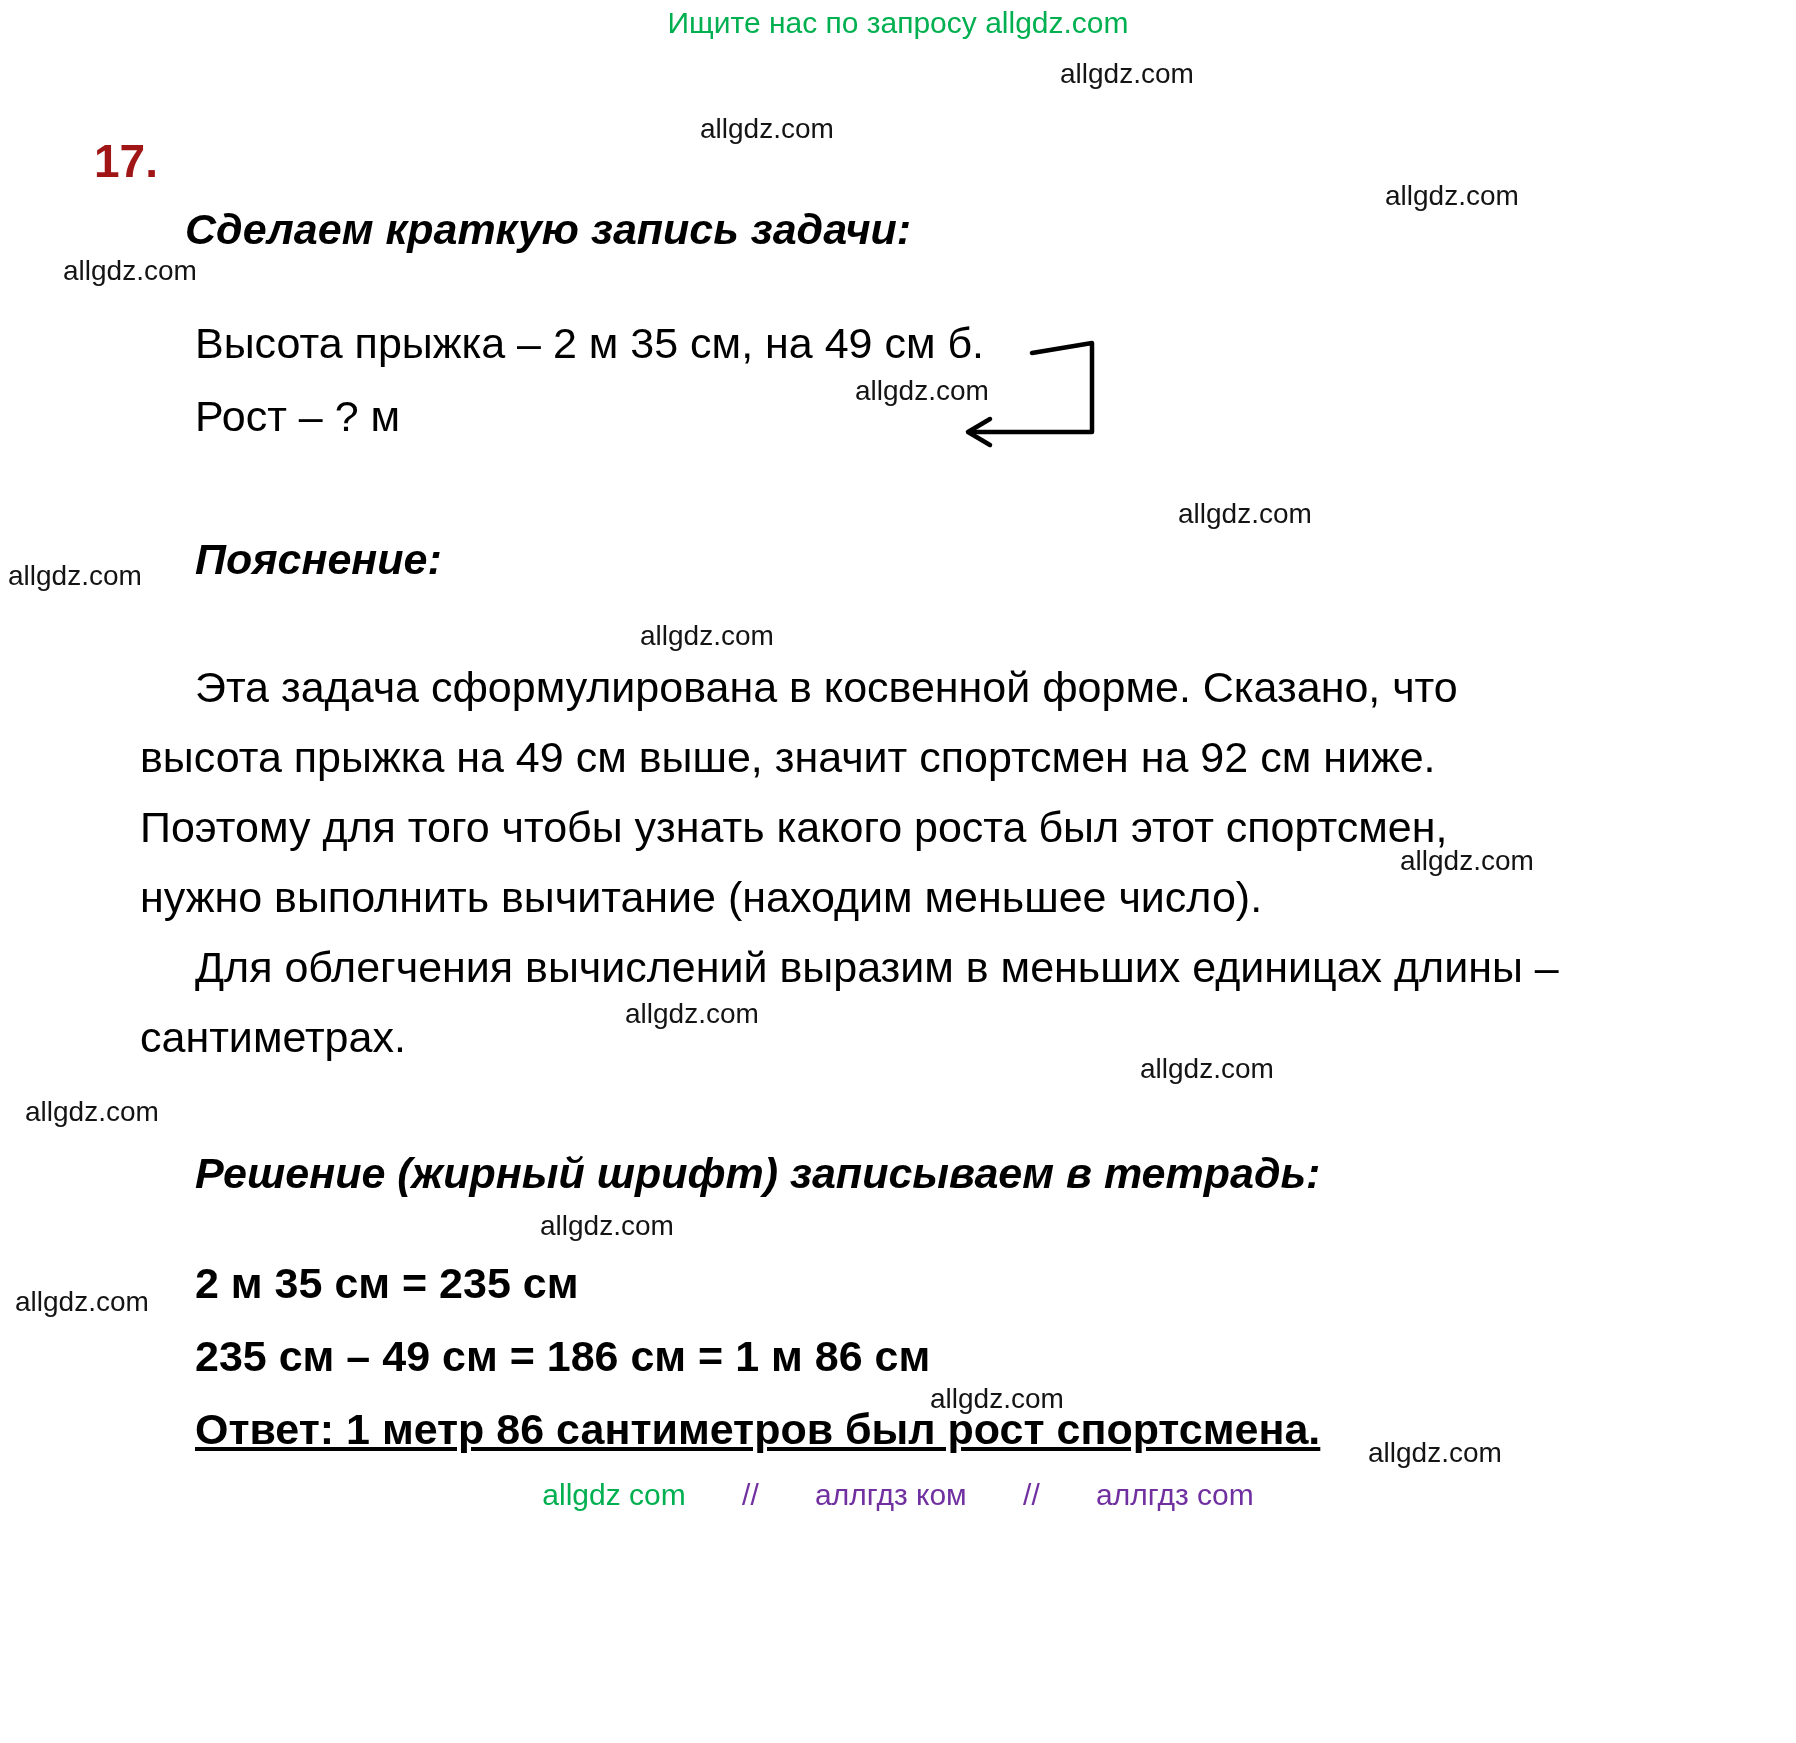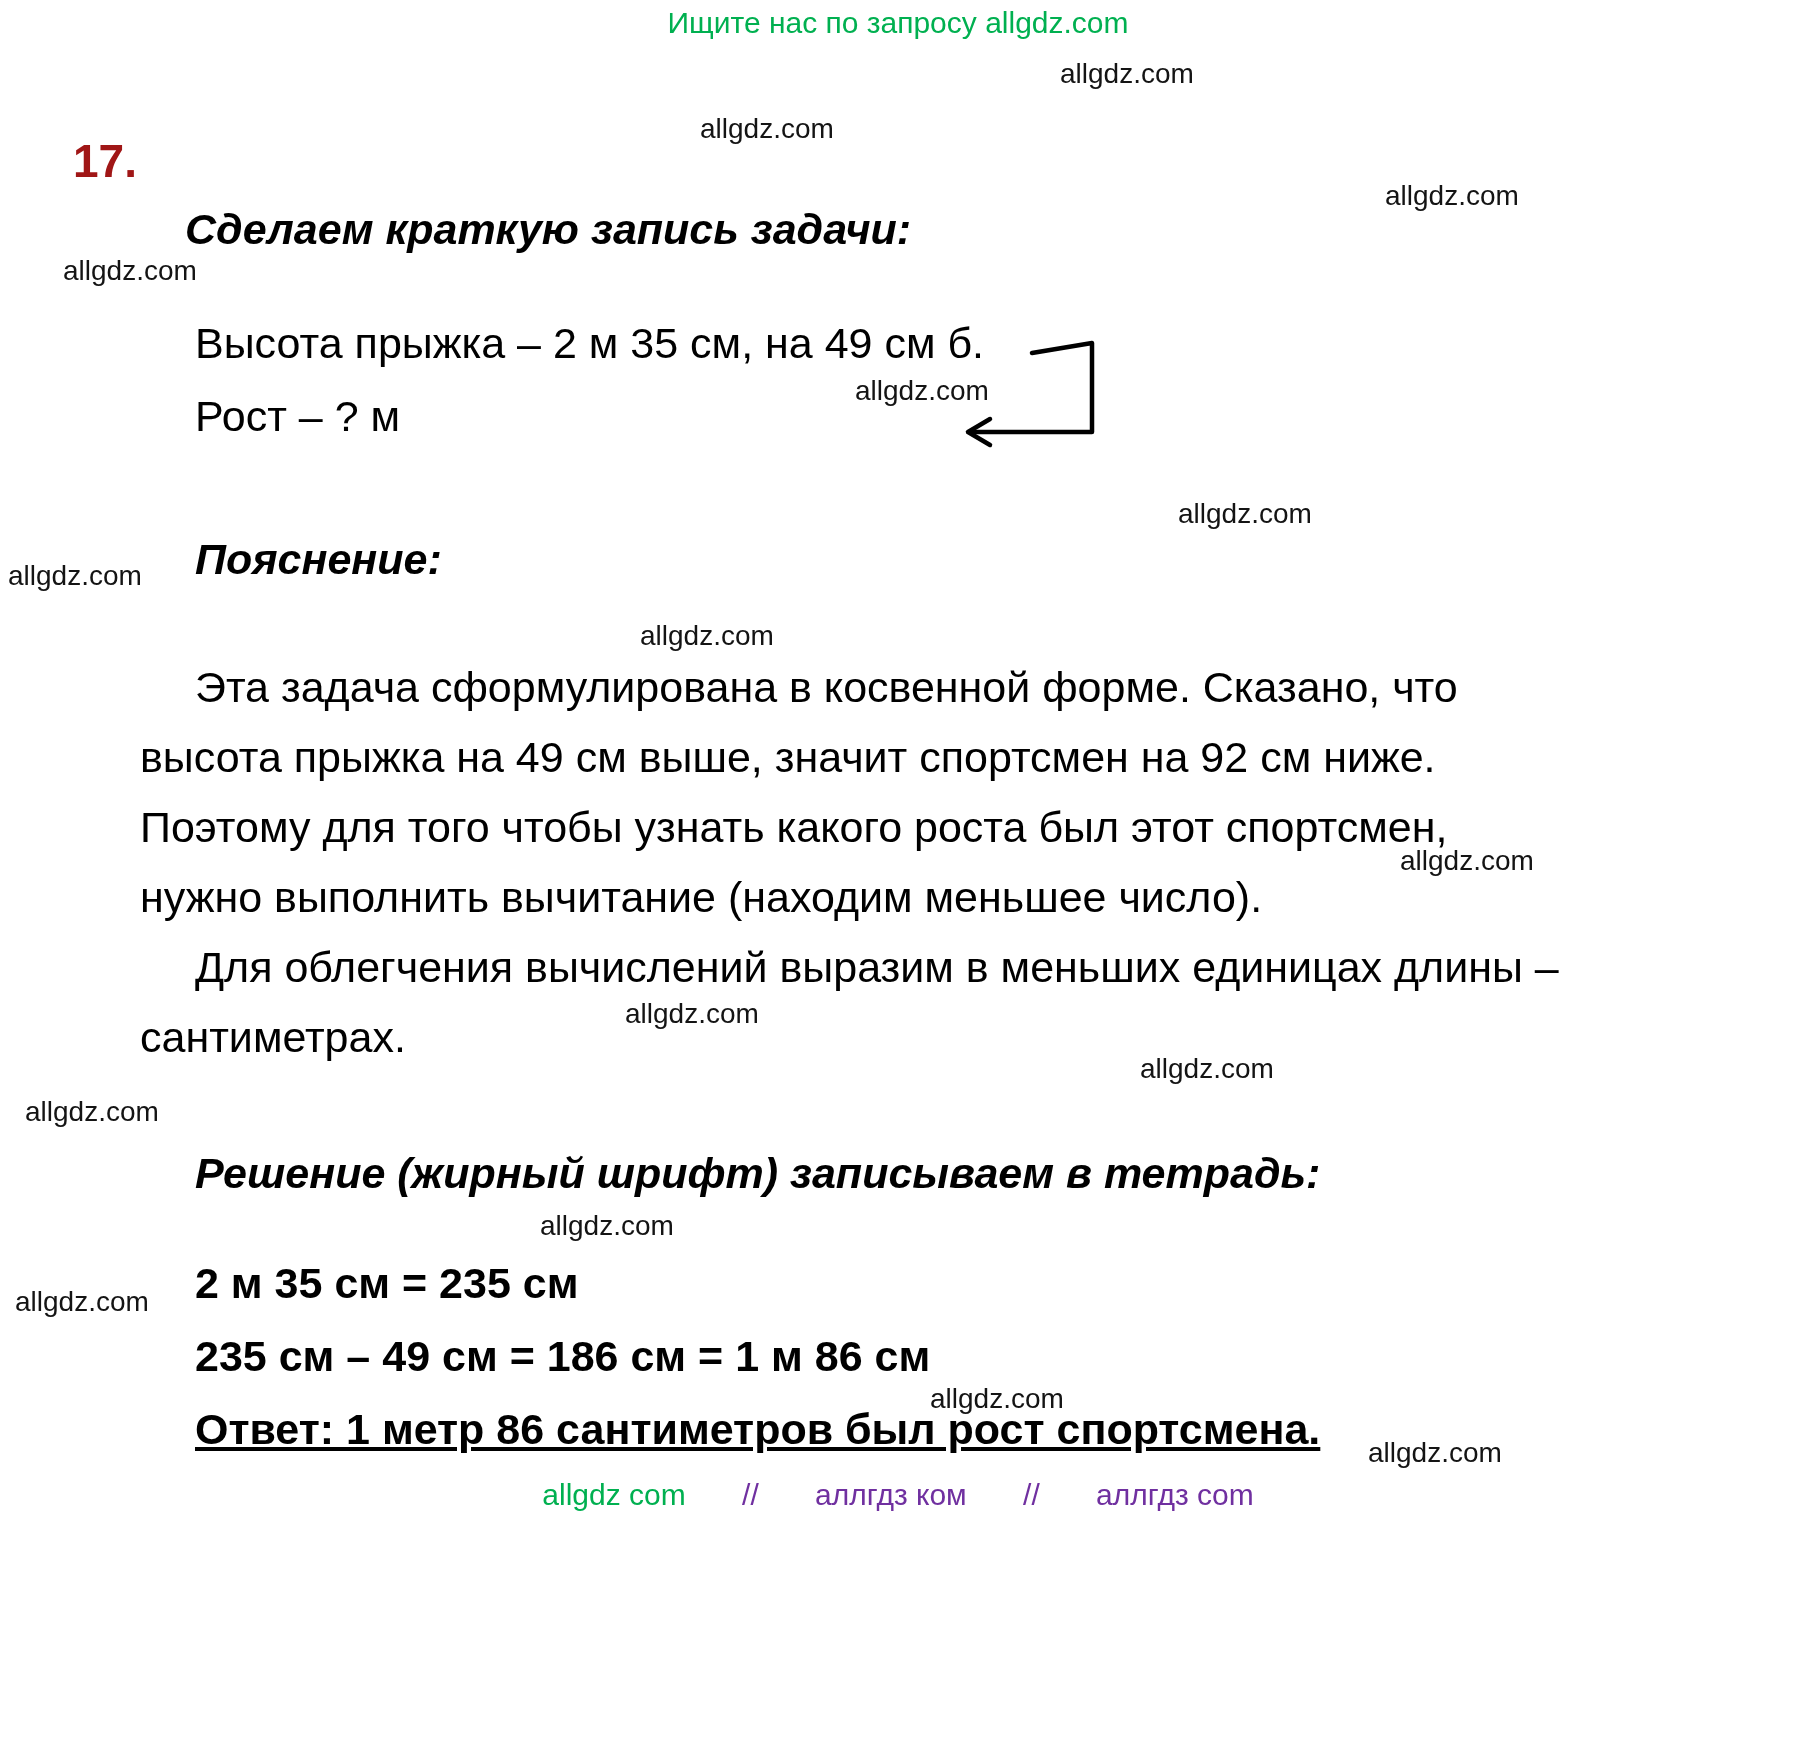--- a/index.html
+++ b/index.html
@@ -32,21 +32,21 @@
   }
   .heading {
     top: 62px;
     left: 30px;
     font-size: 46px;
     font-weight: bold;
     letter-spacing: 0.5px;
   }
   .problem-number {
     top: 134px;
-    left: 73px;
+    left: 94px;
     font-size: 46px;
     font-weight: bold;
     color: #a01616;
   }
   .t { font-size: 43px; line-height: 1.0; white-space: nowrap; }
   .italic { font-style: italic; font-weight: bold; }
   .bold { font-weight: bold; }
   .para {
     font-size: 43px;
     line-height: 70px;

